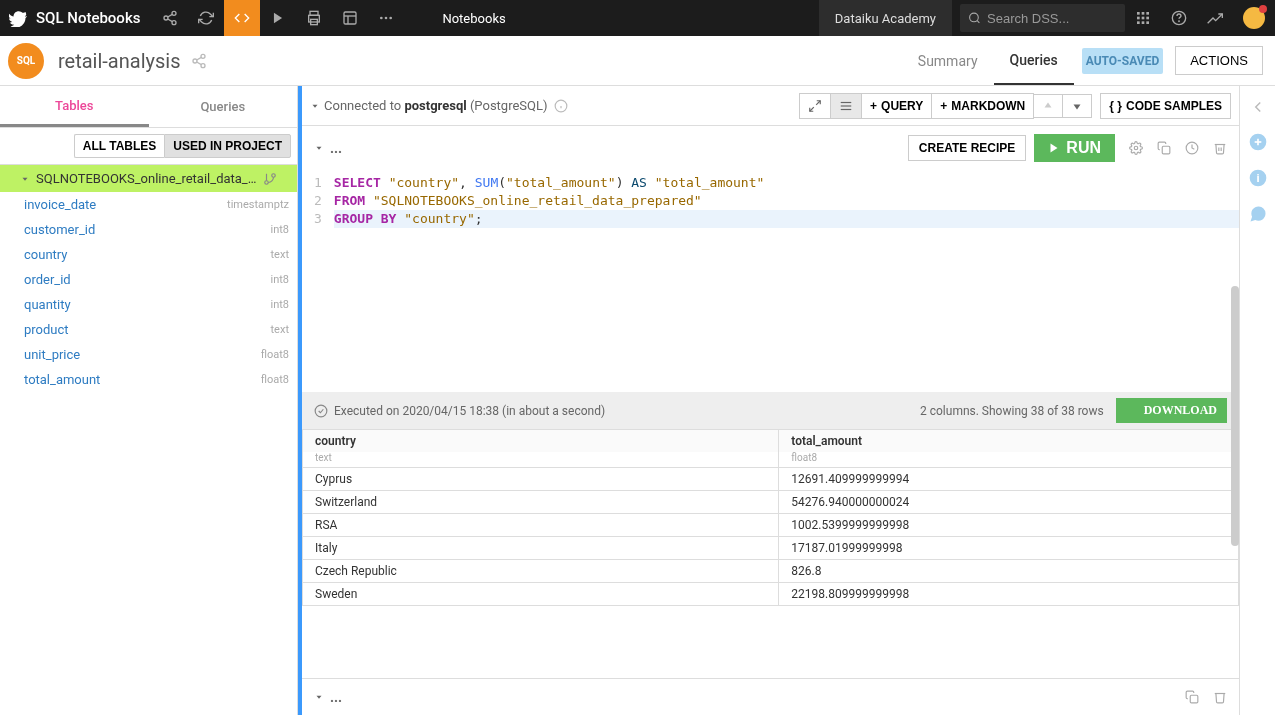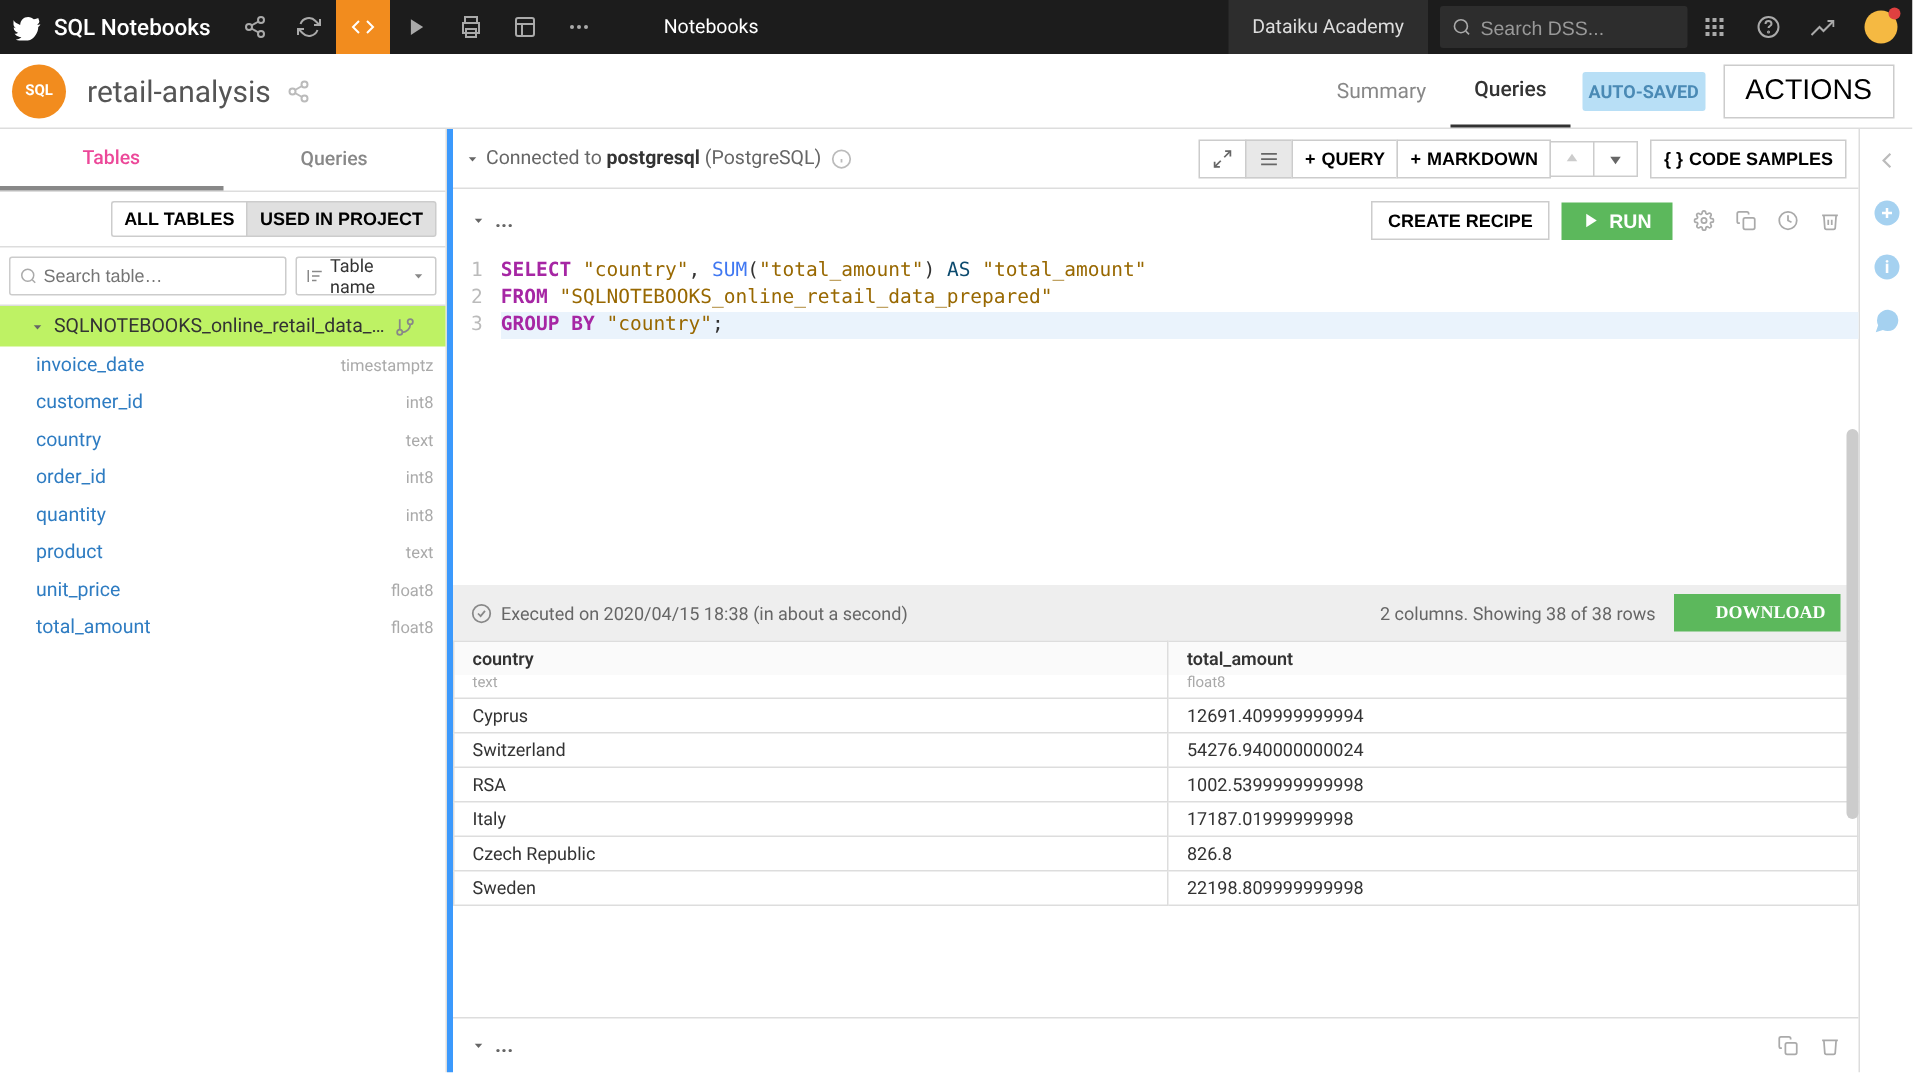--- a/index.html
+++ b/index.html
@@ -26,21 +26,21 @@
 
 
 .header-row { display: flex; align-items: center; height: 50px; border-bottom: 1px solid #ddd; }
 .sql-badge { width: 36px; height: 36px; margin-left: 8px; border-radius: 50%; background: #f28c1e; color: #fff; display: flex; align-items: center; justify-content: center; font-weight: bold; font-size: 10px; }
 .project-title { font-size: 20px; color: #555; margin-left: 14px; }
 .share-icon { margin-left: 10px; color: #bbb; }
 .header-tabs { margin-left: auto; display: flex; align-items: center; height: 100%; }
 .header-tab { padding: 0 16px; height: 100%; display: flex; align-items: center; color: #888; font-size: 14px; cursor: pointer; }
 .header-tab.active { color: #333; border-bottom: 2px solid #333; font-weight: 500; }
 .autosaved-btn { background: #b8dff6; color: #4a8ab5; padding: 6px 4px; border-radius: 2px; font-size: 12px; font-weight: bold; margin-left: 8px; }
-.actions-btn { border: 1px solid #ccc; padding: 6px 14px; margin: 0 12px; font-size: 19px; font-weight: 500; cursor: pointer; background: #fff; }
+.actions-btn { border: 1px solid #ccc; padding: 6px 14px; margin: 0 12px; font-size: 13px; font-weight: 500; cursor: pointer; background: #fff; }
 
 
 .main-layout { display: flex; height: calc(715px - 36px - 50px); }
 .sidebar { width: 298px; border-right: 1px solid #ddd; display: flex; flex-direction: column; }
 .content-area { flex: 1; display: flex; flex-direction: column; border-left: 4px solid #3b99fc; position: relative; }
 .right-rail { width: 36px; border-left: 1px solid #ddd; display: flex; flex-direction: column; align-items: center; padding-top: 12px; gap: 16px; }
 .rail-icon { color: #a5d1f0; cursor: pointer; }
 .rail-icon.gray { color: #bbb; }
 
 
@@ -78,21 +78,21 @@
 .tbar-btn { border: 1px solid #ccc; padding: 5px 8px; font-size: 12px; font-weight: 600; background: #fff; cursor: pointer; margin-left: -1px; display: flex; align-items: center; gap: 4px; }
 .tbar-btn:first-of-type { margin-left: 8px; }
 .tbar-btn.icon-only { padding: 5px 8px; }
 .tbar-btn.gray { background: #e8e8e8; }
 
 
 .cell-header { display: flex; align-items: center; padding: 8px 12px; }
 .dots { color: #666; font-size: 14px; }
 .cell-header .spacer { flex: 1; }
 .create-recipe-btn { border: 1px solid #ccc; padding: 5px 10px; font-size: 12px; font-weight: 600; background: #fff; cursor: pointer; }
-.run-btn { background: #5cb85c; color: #fff; border: none; padding: 5px 14px; font-size: 13px; font-weight: bold; cursor: pointer; margin-left: 8px; display: flex; align-items: center; gap: 6px; }
+.run-btn { background: #5cb85c; color: #fff; border: none; padding: 5px 14px; font-size: 16px; font-weight: bold; cursor: pointer; margin-left: 8px; display: flex; align-items: center; gap: 6px; }
 .cell-icon { color: #aaa; margin-left: 14px; cursor: pointer; }
 
 
 .code-editor { display: flex; font-family: Menlo, Consolas, monospace; font-size: 13px; padding: 4px 0; }
 .line-numbers { color: #bbb; text-align: right; padding: 0 12px; user-select: none; }
 .line-numbers div { line-height: 18px; }
 .code-lines { flex: 1; }
 .code-lines div { line-height: 18px; white-space: pre; }
 .code-lines div.current { background: #eaf3fc; }
 .kw { color: #a626a4; font-weight: bold; }
@@ -246,41 +246,20 @@
 
   <div class="sidebar">
     <div class="sidebar-tabs">
       <div class="sidebar-tab active">Tables</div>
       <div class="sidebar-tab">Queries</div>
     </div>
     <div class="filter-row">
       <button class="filter-btn">ALL TABLES</button>
       <button class="filter-btn active">USED IN PROJECT</button>
     </div>
-    <div class="search-row">
-      <div class="search-box">
-        <svg width="12" height="12" viewBox="0 0 24 24" fill="none" stroke="#aaa" stroke-width="2" style="margin-right:4px;">
-            <circle cx="11" cy="11" r="8"></circle>
-            <line x1="21" y1="21" x2="17" y2="17"></line>
-          </svg>
-        <input placeholder="Search table…" style="">
-      </div>
-      <div class="sort-box">
-        <svg width="12" height="12" viewBox="0 0 24 24" fill="none" stroke="#888" stroke-width="2" style="margin-right:4px;">
-            <line x1="8" y1="6" x2="21" y2="6"></line>
-            <line x1="8" y1="12" x2="18" y2="12"></line>
-            <line x1="8" y1="18" x2="14" y2="18"></line>
-            <line x1="3" y1="4" x2="3" y2="20"></line>
-          </svg>
-        <span>Table name</span>
-        <svg width="10" height="10" viewBox="0 0 24 24" fill="#888">
-            <polygon points="6 9 18 9 12 16"></polygon>
-          </svg>
-      </div>
-    </div>
     <div class="table-node">
       <svg width="10" height="10" viewBox="0 0 24 24" fill="#666" style="margin-right:6px;">
           <polygon points="6 9 18 9 12 16"></polygon>
         </svg>
       <div class="table-node-name">SQLNOTEBOOKS_online_retail_data_pr…</div>
       <svg width="14" height="14" viewBox="0 0 24 24" fill="none" stroke="#888" stroke-width="2">
           <line x1="6" y1="3" x2="6" y2="15"></line>
           <circle cx="18" cy="6" r="3"></circle>
           <circle cx="6" cy="18" r="3"></circle>
           <path d="M18 9a9 9 0 0 1-9 9"></path>

